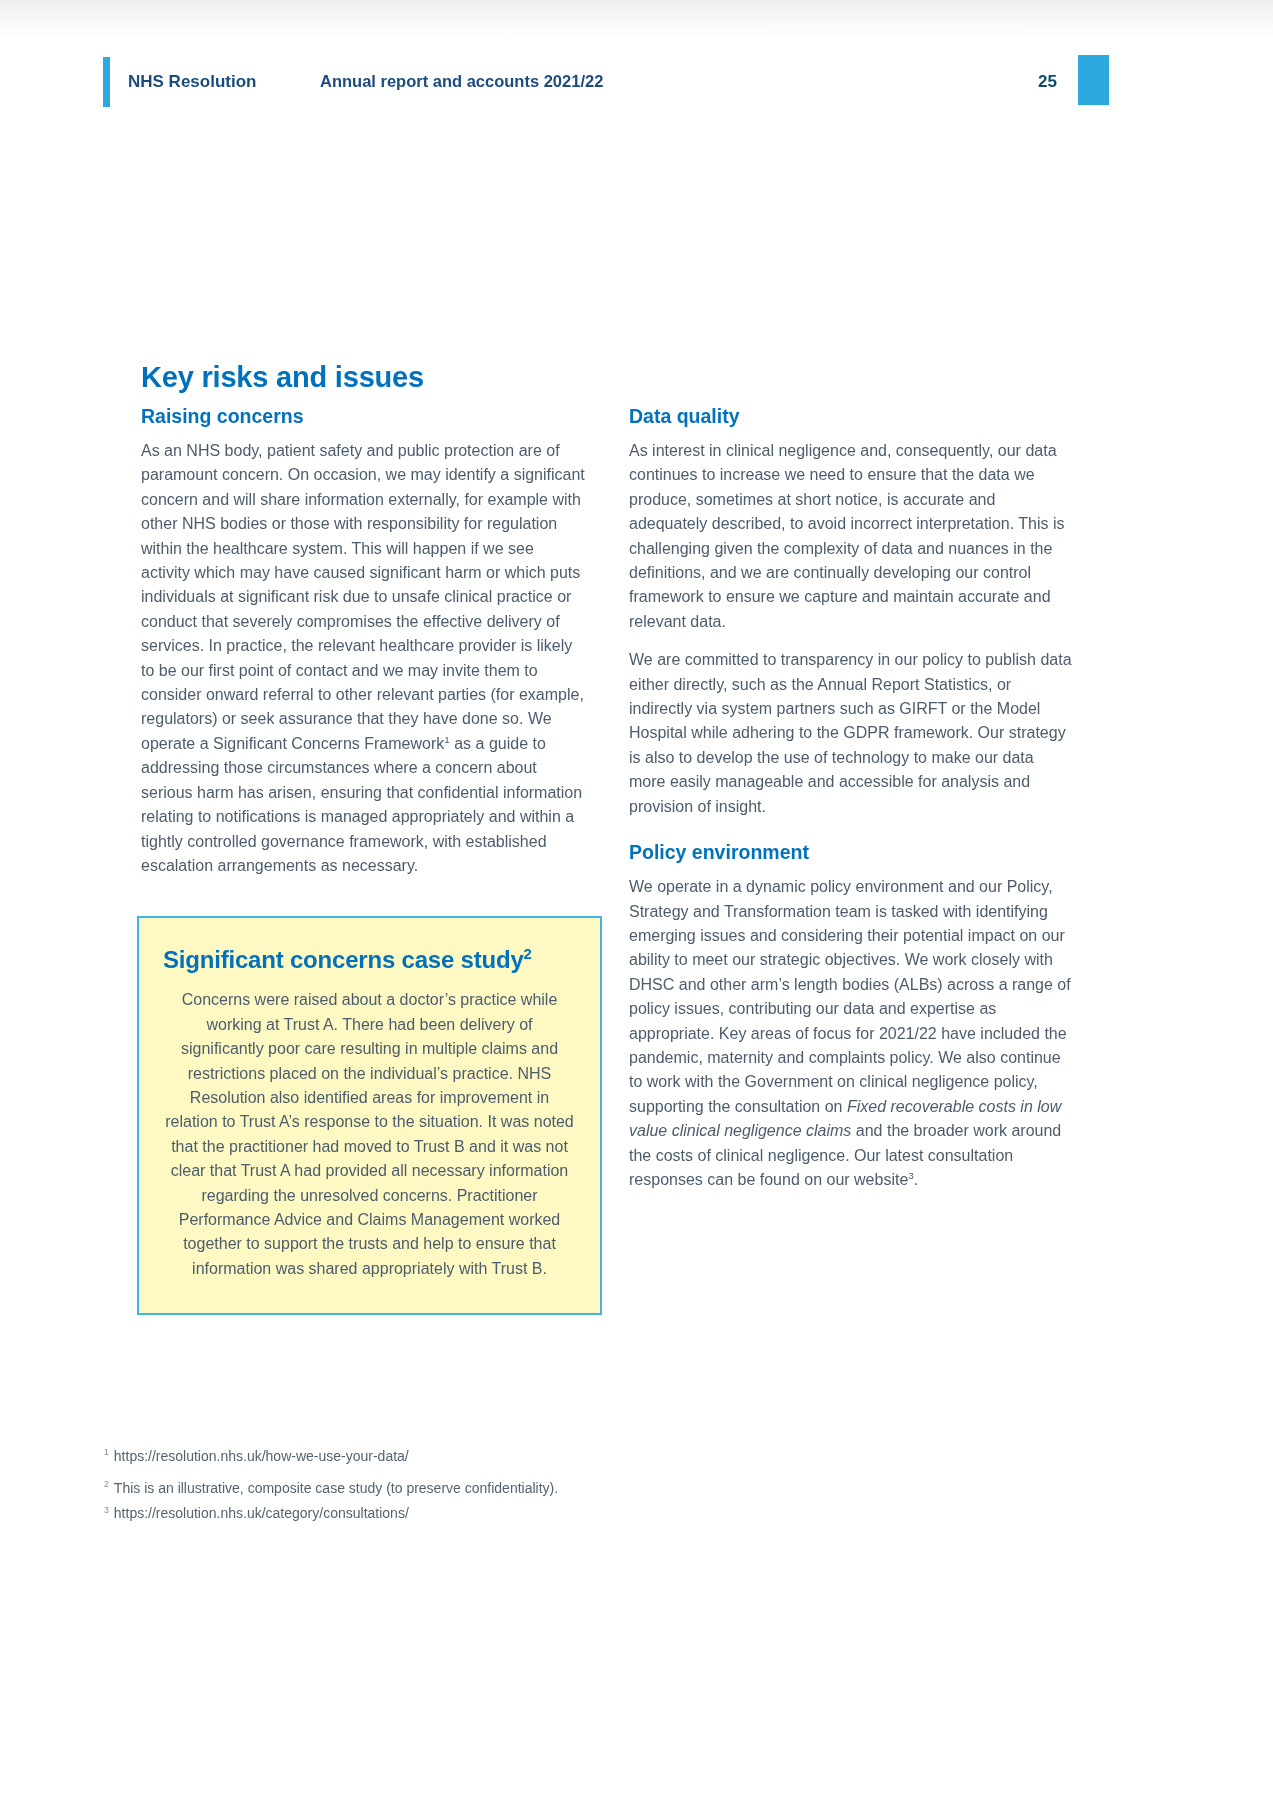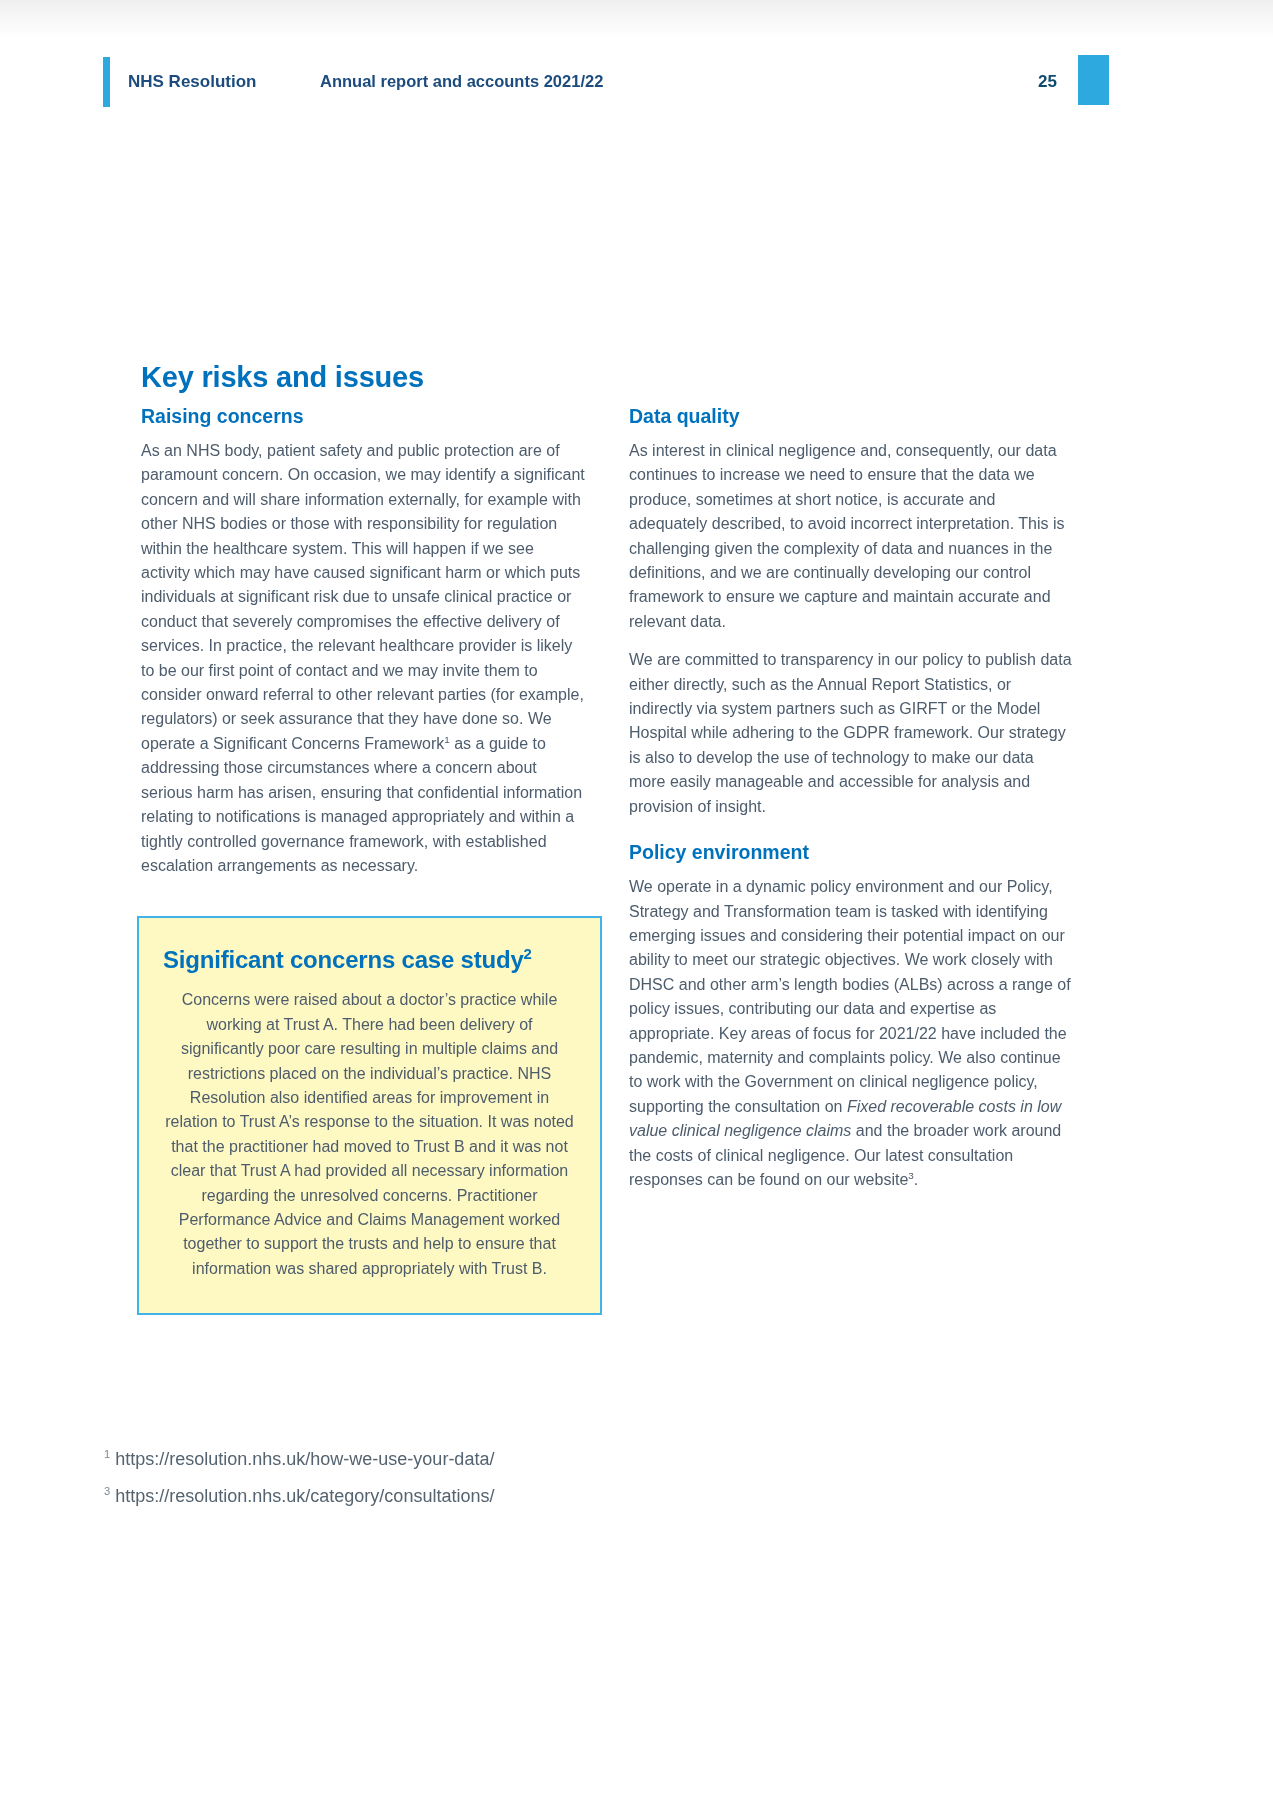--- a/index.html
+++ b/index.html
@@ -75,21 +75,21 @@
     font-size: 24px; font-weight: bold; color: #0071bc;
     margin: 0 0 14px 0; letter-spacing: -0.2px;
   }
   .case-study p.body-text { margin: 0; text-align: center; }
 
   
   .footnotes {
     position: absolute; left: 104px; top: 1447px; width: 840px;
   }
   .footnote {
-    font-size: 18px; color: #54636f; line-height: 1.4;
+    font-size: 14px; color: #54636f; line-height: 1.4;
     margin: 0 0 12px 0;
   }
   .footnote.tight { margin-bottom: 6px; }
   .footnote sup { color: #7c8a95; margin-right: 5px; }
 </style>
 </head>
 <body>
 
 <div class="page">
   <div class="edge-top"></div>
@@ -124,15 +124,16 @@
 
         <h2>Policy environment</h2>
         <p class="body-text"><span>We operate in a dynamic policy environment and our Policy, Strategy and Transformation team is tasked with identifying emerging issues and considering their potential impact on our ability to meet our strategic objectives. We work closely with DHSC and other arm’s length bodies (ALBs) across a range of policy issues, contributing our data and expertise as appropriate. Key areas of focus for 2021/22 have included the pandemic, maternity and complaints policy. We also continue to work with the Government on clinical negligence policy, supporting the consultation on </span><em>Fixed recoverable costs in low value clinical negligence claims</em><span> and the broader work around the costs of clinical negligence. Our latest consultation responses can be found on our website</span><sup>3</sup><span>.</span></p>
       </div>
 
     </div>
   </main>
 
   <footer class="footnotes">
     <p class="footnote"><sup>1</sup><span class="fn-link">https://resolution.nhs.uk/how-we-use-your-data/</span></p>
+    <p class="footnote tight"><sup>2</sup><span>This is an illustrative, composite case study (to preserve confidentiality).</span></p>
     <p class="footnote"><sup>3</sup><span class="fn-link">https://resolution.nhs.uk/category/consultations/</span></p>
   </footer>
 </div>
 
 </body></html>

